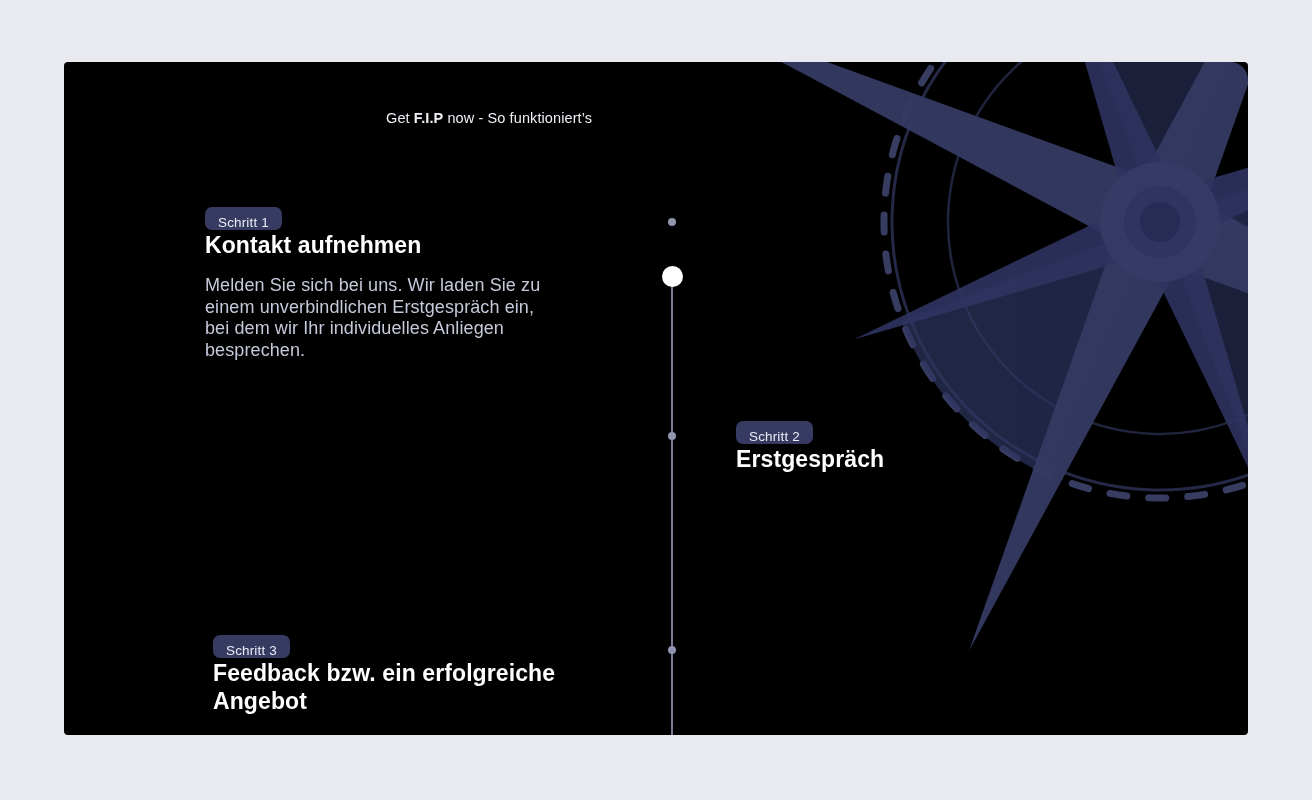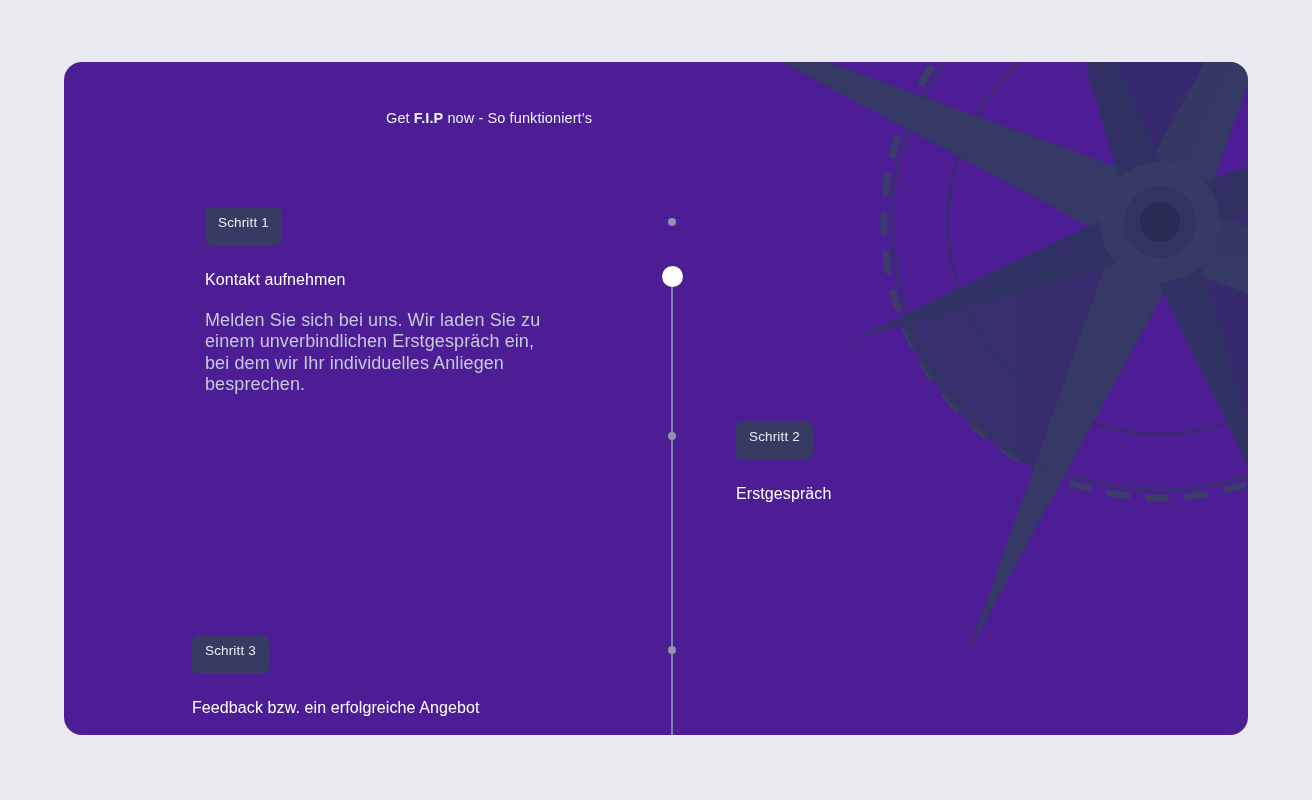--- a/index.html
+++ b/index.html
@@ -20,22 +20,22 @@
     background: #e9eaef;
   }
 
   
   #process-card {
     position: absolute;
     left: 64px;
     top: 62px;
     width: 1184px;
     height: 673px;
-    background: #4c1d95;
-    border-radius: 18px;
+    background: #000000;
+    border-radius: 4px;
     overflow: hidden;
   }
 
   
   #compass-watermark {
     position: absolute;
     left: 0;
     top: 0;
     width: 1184px;
     height: 673px;
@@ -94,43 +94,42 @@
   .step {
     position: absolute;
     width: 350px;
   }
   .step-badge {
     display: inline-block;
     background: #373b61;
     color: #e9ebf4;
     font-size: 13.5px;
     line-height: 1;
-    padding: 9px 13px 16px 13px;
+    padding: 9px 13px 0 13px;
     border-radius: 7px;
     letter-spacing: 0.15px;
   }
   .step-title {
     color: #ffffff;
-    font-size: 16px;
+    font-size: 23px;
     line-height: 28px;
-    font-weight: 400;
+    font-weight: 700;
     letter-spacing: 0.1px;
-    margin-top: 20px;
   }
   .step-body {
     color: #c5c9da;
     font-size: 18px;
     line-height: 21.5px;
     letter-spacing: 0.1px;
     margin-top: 16px;
   }
 
   #step-1 { left: 141px; top: 145px; width: 340px; }
   #step-2 { left: 672px; top: 359px; width: 348px; }
-  #step-3 { left: 128px; top: 573px; width: 350px; }
+  #step-3 { left: 149px; top: 573px; width: 350px; }
   #step-3 .step-title { width: 360px; }
 </style>
 </head>
 <body>
 
 <div id="stage">
 
   <div id="process-card">
 
     <svg id="compass-watermark" viewBox="0 0 1184 673" preserveAspectRatio="none" aria-hidden="true">

